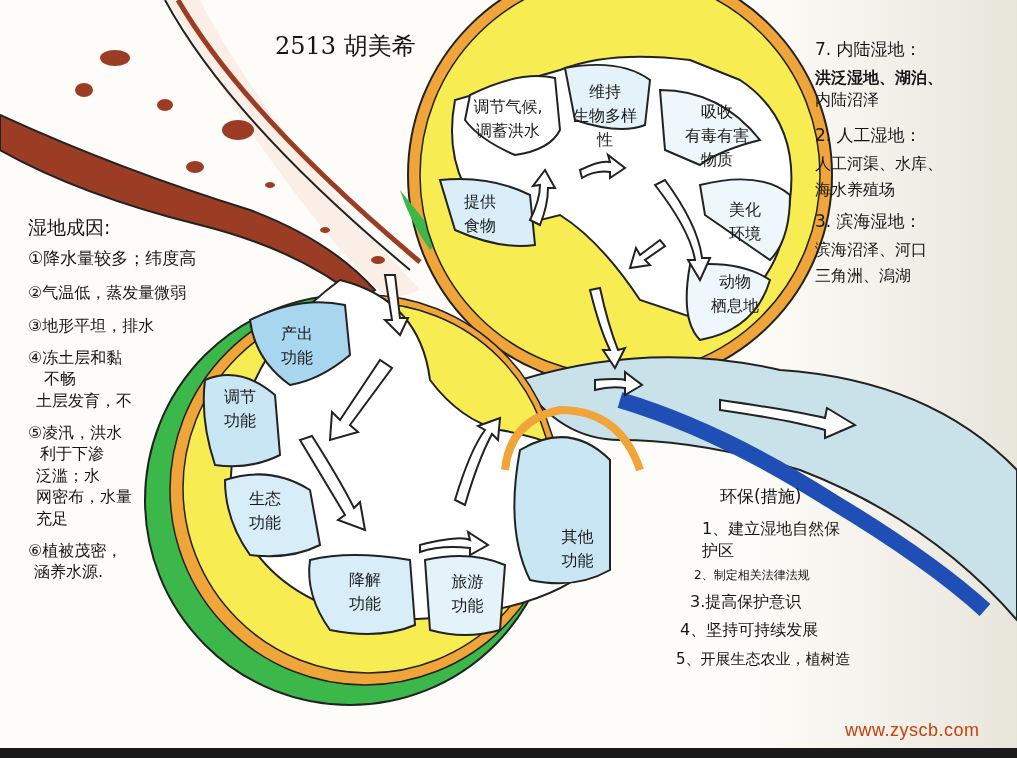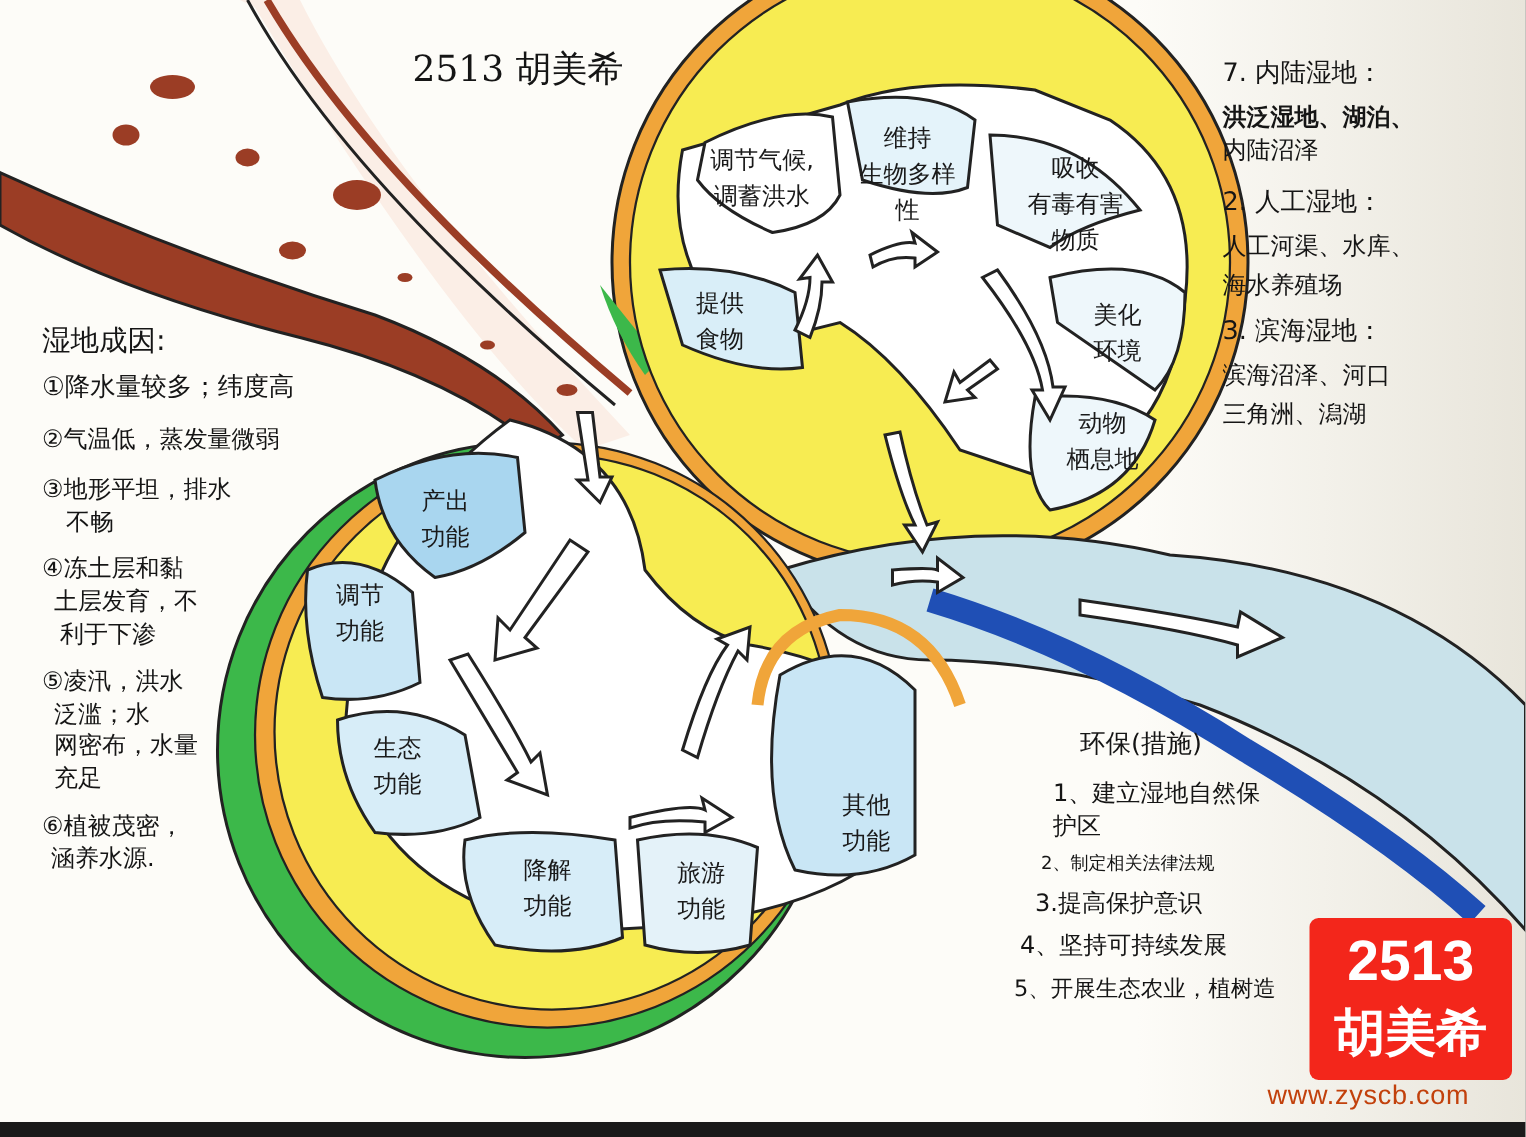--- a/index.html
+++ b/index.html
@@ -85,25 +85,25 @@
     </g>
   </svg>
 
   <div class="txt hand" style="left:275px;top:30px;font-size:24px;">2513 胡美希</div>
 
   <div style="position:absolute;left:28px;top:215px;">
     <div class="txt" style="position:relative;font-size:19px;">湿地成因:</div>
     <div class="txt" style="position:relative;margin-top:6px;">①降水量较多；纬度高</div>
     <div class="txt" style="position:relative;margin-top:12px;font-size:16px;">②气温低，蒸发量微弱</div>
     <div class="txt" style="position:relative;margin-top:12px;font-size:16px;">③地形平坦，排水</div>
+    <div class="txt" style="position:relative;margin-top:10px;font-size:16px;">④冻土层和黏</div>
     <div class="txt" style="position:relative;margin-left:16px;font-size:16px;">不畅</div>
-    <div class="txt" style="position:relative;margin-top:10px;font-size:16px;">④冻土层和黏</div>
     <div class="txt" style="position:relative;margin-left:8px;font-size:16px;">土层发育，不</div>
+    <div class="txt" style="position:relative;margin-top:10px;font-size:16px;">⑤凌汛，洪水</div>
     <div class="txt" style="position:relative;margin-left:12px;font-size:16px;">利于下渗</div>
-    <div class="txt" style="position:relative;margin-top:10px;font-size:16px;">⑤凌汛，洪水</div>
     <div class="txt" style="position:relative;margin-left:8px;font-size:16px;">泛滥；水</div>
     <div class="txt" style="position:relative;margin-left:8px;font-size:16px;">网密布，水量</div>
     <div class="txt" style="position:relative;margin-left:8px;font-size:16px;">充足</div>
     <div class="txt" style="position:relative;margin-top:10px;font-size:16px;">⑥植被茂密，</div>
     <div class="txt" style="position:relative;margin-left:6px;font-size:16px;">涵养水源.</div>
   </div>
 
   <div style="position:absolute;left:815px;top:32px;">
     <div class="txt" style="position:relative;margin-top:6px;">7. 内陆湿地：</div>
     <div class="txt" style="position:relative;margin-top:6px;font-size:16px;font-weight:bold;">  洪泛湿地、湖泊、</div>
@@ -171,18 +171,14 @@
   </div>
   <div class="lbl" style="left:435px;top:570px;width:65px;">
     <div>旅游</div>
     <div>功能</div>
   </div>
   <div class="lbl" style="left:545px;top:525px;width:65px;">
     <div>其他</div>
     <div>功能</div>
   </div>
 
-  <div class="badge">
-    <div class="n">2513</div>
-    <div class="nm">胡美希</div>
-  </div>
   <div class="wm">www.zyscb.com</div>
 </div>
 
 </body></html>

